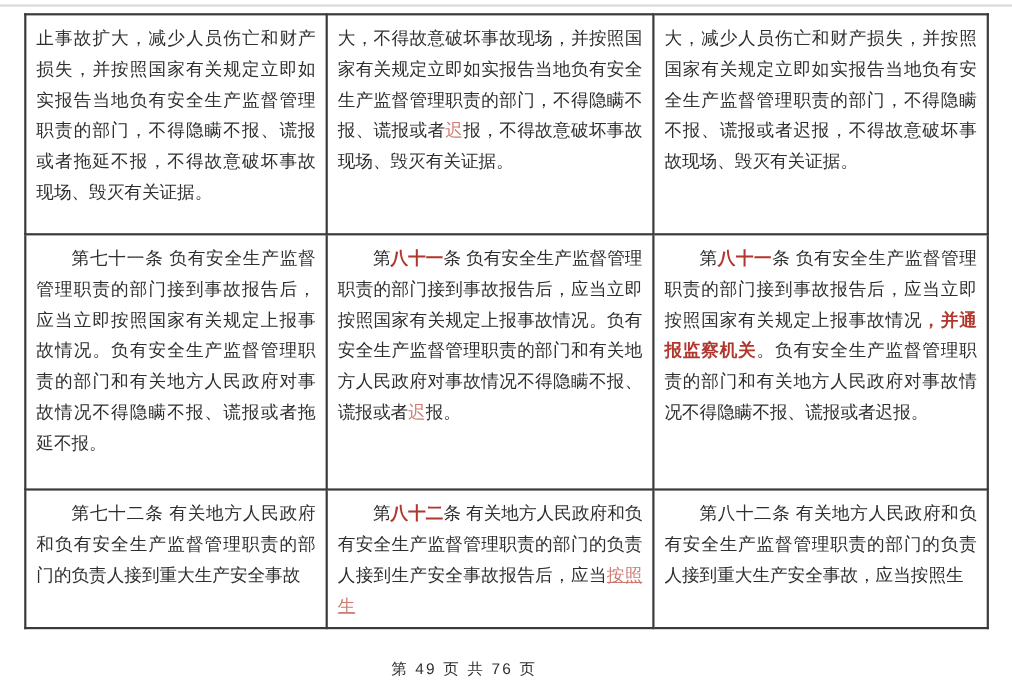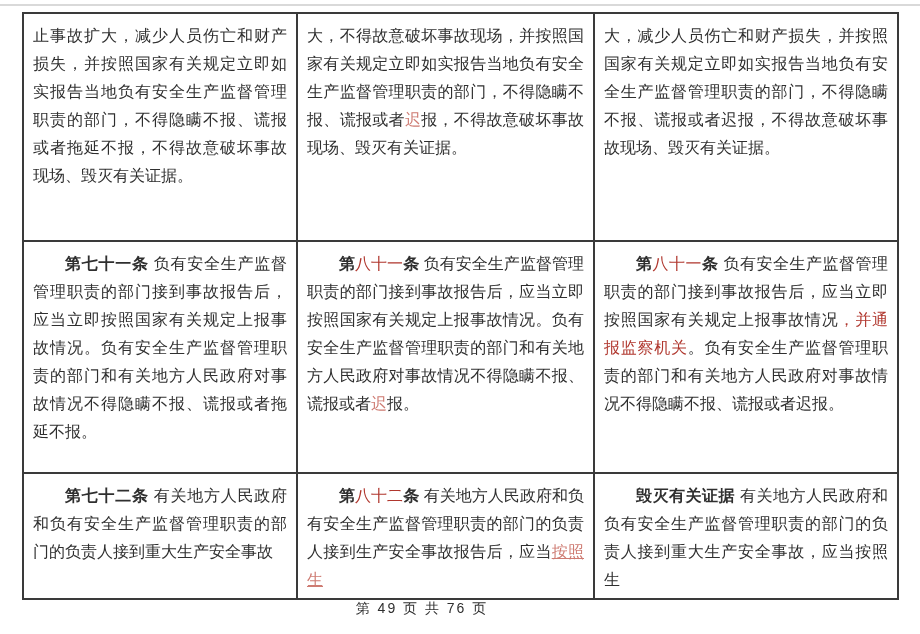--- a/index.html
+++ b/index.html
@@ -22,26 +22,26 @@
     vertical-align:top;
     padding:8px 9px 4px 9px;
     color:var(--text);
     font-size:16px;
     line-height:28px;
     text-align:justify;
     text-justify:inter-ideograph;
     overflow:hidden;
   }
   col.c1{width:274px;} col.c2{width:297px;} col.c3{width:304px;}
-  tr.r1{height:228px;} tr.r2{height:232px;} tr.r3{height:99px;margin-left:32px;}
+  tr.r1{height:200px;} tr.r2{height:232px;} tr.r3{height:99px;margin-left:32px;}
   .para{display:block;}
   .para.indent{text-indent:2em;}
   .run{color:var(--text);}
-  .run.b{font-weight:bold;}
-  .run.rb{font-weight:normal;color:var(--red-bold);}
+  .run.b{font-weight:normal;}
+  .run.rb{font-weight:bold;color:var(--red-bold);}
   .run.r{color:var(--red-light);}
   .run.ru{color:var(--red-light);text-decoration:underline;text-decoration-color:var(--red-light);}
   .footer{position:absolute;left:0;top:600px;width:844px;text-align:center;
     font-size:14px;color:var(--text);letter-spacing:2px;}
 </style>
 </head>
 <body>
 
 <div class="page">
   <div class="top-rule"></div>
@@ -76,20 +76,20 @@
           </td>
         </tr>
         <tr class="r3">
           <td>
             <p class="para indent"><span class="run b">第七十二条</span><span class="run"> 有关地方人民政府和负有安全生产监督管理职责的部门的负责人接到重大生产安全事故</span></p>
           </td>
           <td>
             <p class="para indent"><span class="run b">第</span><span class="run rb">八十二</span><span class="run b">条</span><span class="run"> 有关地方人民政府和负有安全生产监督管理职责的部门的负责人接到生产安全事故报告后，应当</span><span class="run ru">按照生</span></p>
           </td>
           <td>
-            <p class="para indent"><span class="run b">毁灭有关证据</span><span class="run"> 有关地方人民政府和负有安全生产监督管理职责的部门的负责人接到重大生产安全事故，应当按照生</span></p>
+            <p class="para indent"><span class="run b">第八十二条</span><span class="run"> 有关地方人民政府和负有安全生产监督管理职责的部门的负责人接到重大生产安全事故，应当按照生</span></p>
           </td>
         </tr>
       </tbody>
   </table>
 
   <div class="footer">第 49 页 共 76 页</div>
 </div>
 
 </body></html>

